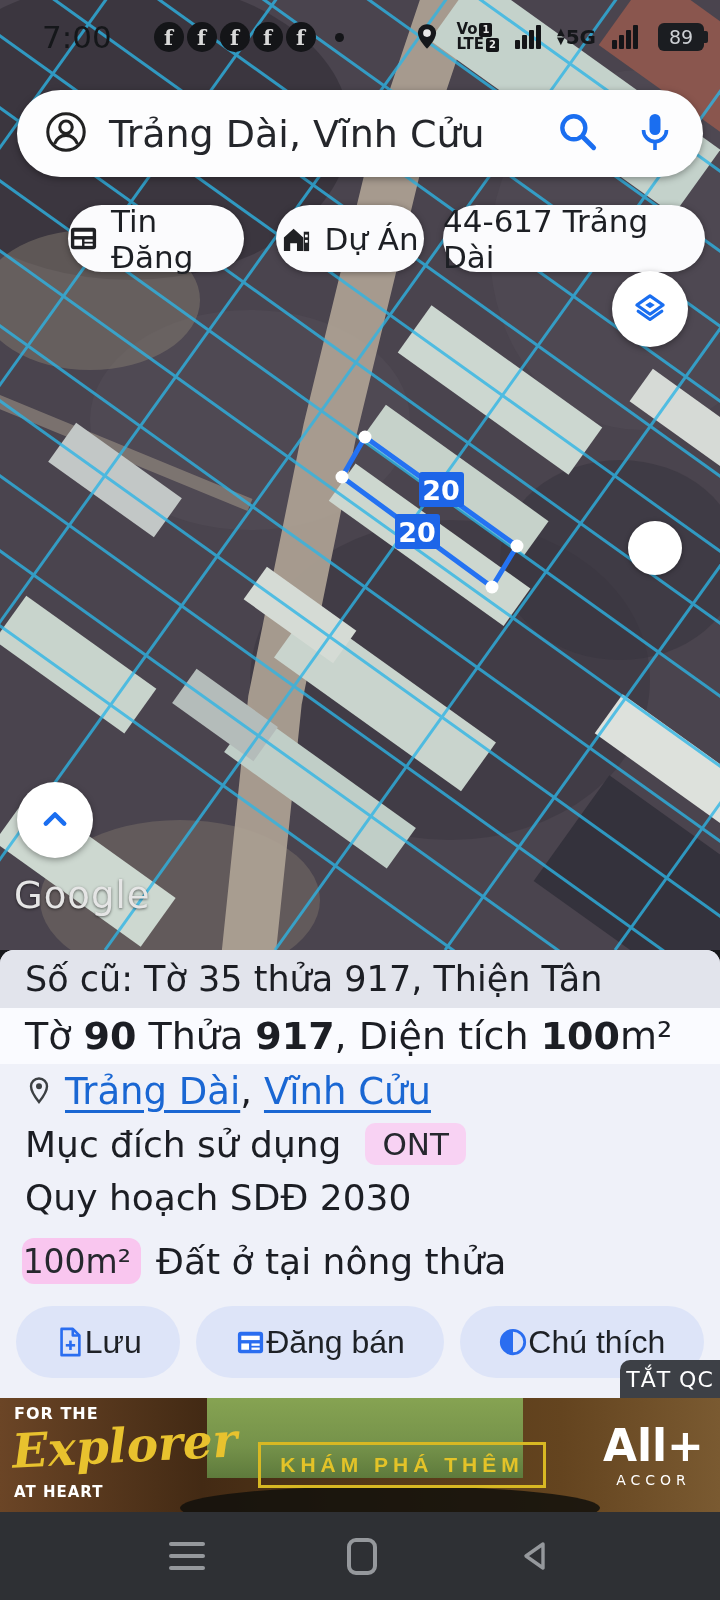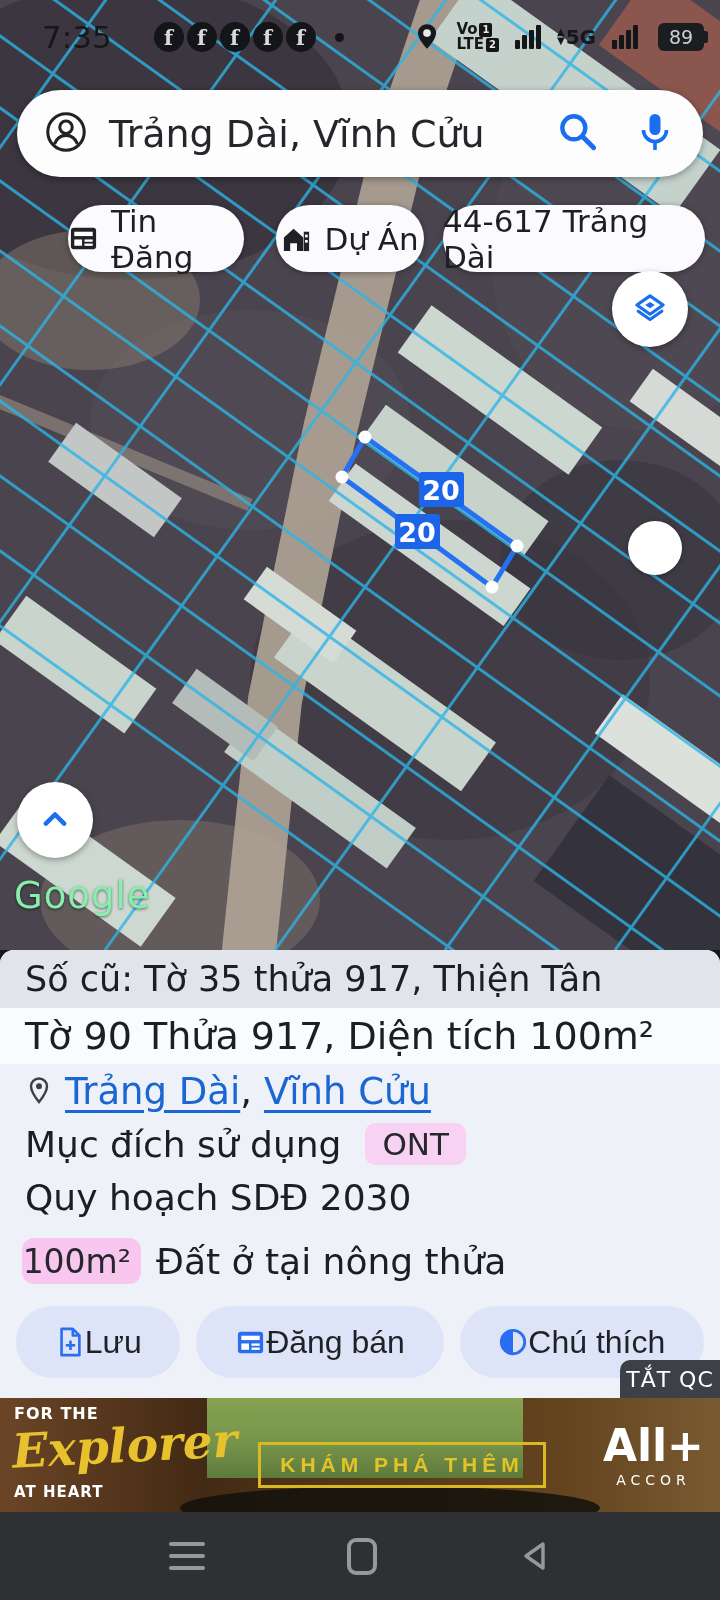--- a/index.html
+++ b/index.html
@@ -54,33 +54,33 @@
 
   
   .layers-btn{position:absolute;left:612px;top:271px;width:76px;height:76px;border-radius:50%;
               background:#fff;display:flex;align-items:center;justify-content:center;
               box-shadow:0 2px 6px rgba(0,0,0,.35);z-index:6;}
   .white-dot{position:absolute;left:628px;top:521px;width:54px;height:54px;border-radius:50%;
              background:#fff;box-shadow:0 1px 5px rgba(0,0,0,.35);z-index:6;}
   .up-btn{position:absolute;left:17px;top:782px;width:76px;height:76px;border-radius:50%;
           background:#fff;display:flex;align-items:center;justify-content:center;
           box-shadow:0 2px 6px rgba(0,0,0,.35);z-index:6;}
-  .g-watermark{position:absolute;left:14px;top:874px;font-size:37px;color:#86efac;font-weight:500;
+  .g-watermark{position:absolute;left:14px;top:874px;font-size:37px;color:#e5e5e5;font-weight:500;
                letter-spacing:1px;text-shadow:0 1px 3px rgba(0,0,0,.55);z-index:6;}
   .qh-label{position:absolute;right:24px;top:880px;font-size:31px;font-weight:700;color:#fff;
             text-shadow:0 1px 4px rgba(0,0,0,.85);z-index:6;}
 
   
   .panel{position:absolute;top:950px;left:0;width:720px;height:448px;background:#eff1f9;
          border-radius:14px 14px 0 0;color:#1c1e24;z-index:7;}
   .row-old{height:58px;background:#e2e4ec;border-radius:14px 14px 0 0;display:flex;
            align-items:center;padding-left:25px;font-size:35px;}
   .row-title{height:56px;background:#fafbff;display:flex;align-items:center;
              padding-left:25px;font-size:38px;white-space:pre-wrap;}
-  .row-title b{font-weight:400;}
+  .row-title b{font-weight:700;}
   .row-links{height:54px;display:flex;align-items:center;padding-left:27px;font-size:37px;}
   .row-links a{color:#1a67d3;text-decoration:underline;text-underline-offset:6px;}
   .row-links .sep{margin-right:12px;}
   .row-links .pin-o{margin-right:14px;display:flex;}
   .row-purpose{height:52px;display:flex;align-items:center;padding-left:25px;font-size:36px;}
   .ont{background:#f8d2f3;border-radius:10px;padding:3px 17px;font-size:31px;margin-left:24px;color:#26282e;}
   .row-plan{height:54px;display:flex;align-items:center;padding-left:25px;font-size:36px;}
   .row-area{height:58px;display:flex;align-items:center;padding-left:22px;margin-top:8px;}
   .area-pill{width:119px;height:46px;background:#f9c6ef;border-radius:12px;display:flex;
              align-items:center;justify-content:flex-end;padding-right:10px;font-size:33px;
@@ -190,21 +190,21 @@
         <circle cx="492" cy="587" r="6.5" fill="#ffffff"></circle>
         <rect x="419" y="472" width="45" height="35" rx="3" fill="#1d65e8"></rect>
         <text x="441" y="500" text-anchor="middle" font-size="27" font-weight="bold" fill="#ffffff">20</text>
         <rect x="395" y="514" width="45" height="35" rx="3" fill="#1d65e8"></rect>
         <text x="417" y="542" text-anchor="middle" font-size="27" font-weight="bold" fill="#ffffff">20</text>
       </g>
     </svg>
   </div>
 
   <div class="status-bar">
-    <span class="sb-time">7:35</span>
+    <span class="sb-time">7:00</span>
     <span class="fb-row">
       <span class="fb">f</span>
       <span class="fb">f</span>
       <span class="fb">f</span>
       <span class="fb">f</span>
       <span class="fb">f</span>
       <span class="notif-dot"></span>
     </span>
     <span class="sb-right">
       <span style="display:flex;">

